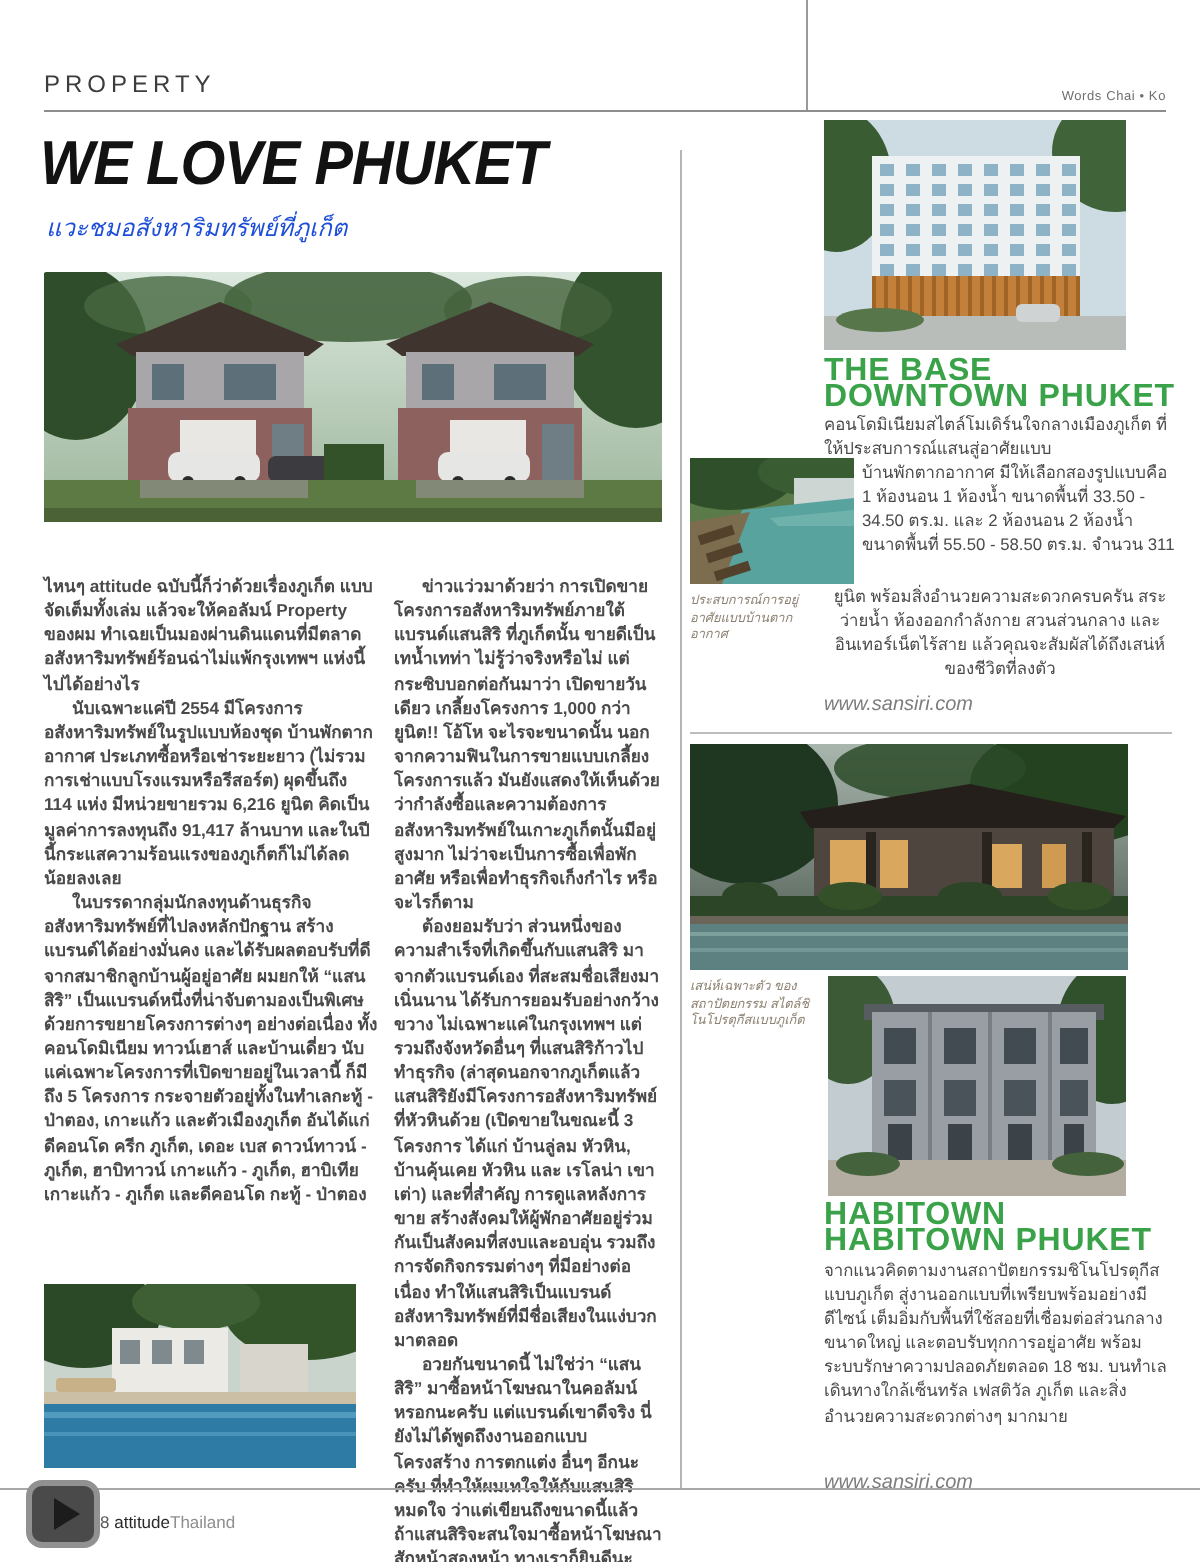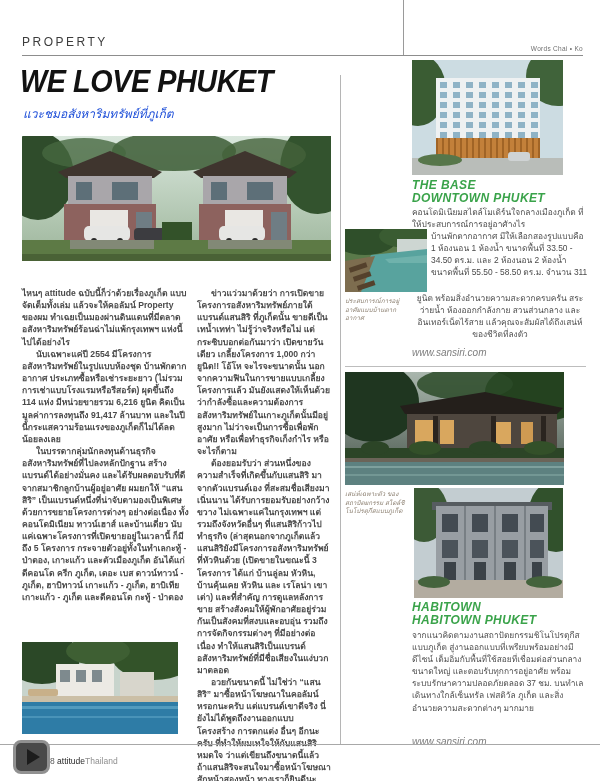--- a/index.html
+++ b/index.html
@@ -13,21 +13,21 @@
   .vline{background:#b5b5b5;width:1px;}
   
   .main-title{left:20px;top:64px;font-size:31px;font-style:italic;font-weight:800;color:#121212;
               transform:scaleX(.93);transform-origin:left;letter-spacing:-.5px;white-space:nowrap;}
   .sub-title{left:23px;top:104px;font-size:12px;font-style:italic;color:#1d4ed8;}
   
   .col{font-size:8.6px;line-height:12.15px;color:#4a4a4a;text-align:left;}
   .col p{margin:0;font-weight:bold;}
   .col p.ind{text-indent:14px;}
   
-  .green-head{font-size:12px;line-height:13px;font-weight:700;letter-spacing:.4px;white-space:nowrap;font-style:italic;}
+  .green-head{font-size:16px;line-height:13px;font-weight:700;letter-spacing:.4px;white-space:nowrap;}
   .side-p{font-size:8.4px;line-height:12.1px;color:#4a4a4a;}
   .cap{font-size:6.4px;line-height:8.6px;font-style:italic;color:#8d8172;}
   .url{font-size:10px;font-style:italic;color:#7d7d7d;}
   
   .photo{overflow:hidden;background:#dde3dd;}
   
   .play-btn{left:13px;top:740px;width:37px;height:34px;background:#4a4a4a;border:3px solid #919191;
             border-radius:8px;box-sizing:border-box;display:flex;align-items:center;justify-content:center;}
   .play-tri{width:0;height:0;border-top:8px solid transparent;border-bottom:8px solid transparent;
             border-left:13px solid #1c1c1c;margin-left:3px;}
@@ -165,21 +165,21 @@
       <rect y="98" width="151" height="17" fill="#b9bdb9"></rect>
       <rect x="96" y="92" width="22" height="9" rx="3" fill="#cfd3d4"></rect>
       <ellipse cx="28" cy="100" rx="22" ry="6" fill="#57764a"></ellipse>
     </svg>
   </div>
 
   <div class="abs green-head" style="left:412px;top:179px;color:#3aa34a;">
     <div>THE BASE</div>
     <div>DOWNTOWN PHUKET</div>
   </div>
-  <div class="abs side-p" style="left:412px;top:206px;width:176px;">คอนโดมิเนียมสไตล์โมเดิร์นใจกลางเมืองภูเก็ต ที่ให้ประสบการณ์การอยู่อาศัางไร</div>
+  <div class="abs side-p" style="left:412px;top:206px;width:176px;">คอนโดมิเนียมสไตล์โมเดิร์นใจกลางเมืองภูเก็ต ที่ให้ประสบการณ์แสนสู่อาศัยแบบ</div>
   <div class="abs side-p" style="left:431px;top:230px;width:157px;">บ้านพักตากอากาศ มีให้เลือกสองรูปแบบคือ 1 ห้องนอน 1 ห้องน้ำ ขนาดพื้นที่ 33.50 - 34.50 ตร.ม. และ 2 ห้องนอน 2 ห้องน้ำ ขนาดพื้นที่ 55.50 - 58.50 ตร.ม. จำนวน 311</div>
   <div class="abs side-p" style="left:412px;top:292px;width:176px;text-align:center;">ยูนิต พร้อมสิ่งอำนวยความสะดวกครบครัน สระว่ายน้ำ ห้องออกกำลังกาย สวนส่วนกลาง และอินเทอร์เน็ตไร้สาย แล้วคุณจะสัมผัสได้ถึงเสน่ห์ของชีวิตที่ลงตัว</div>
   <div class="abs url" style="left:412px;top:347px;">www.sansiri.com</div>
 
   <div class="abs rule" style="left:345px;top:366px;width:241px;background:#bdbdbd;"></div>
 
   <div class="abs photo" style="left:345px;top:372px;width:219px;height:113px;">
     <svg width="219" height="113" viewBox="0 0 219 113">
       <defs>
           <linearGradient id="dusk" x1="0" y1="0" x2="0" y2="1">
@@ -238,21 +238,21 @@
       <rect y="92" width="149" height="18" fill="#b3aca0"></rect>
       <ellipse cx="20" cy="94" rx="16" ry="6" fill="#44633c"></ellipse>
       <ellipse cx="130" cy="94" rx="18" ry="6" fill="#44633c"></ellipse>
     </svg>
   </div>
 
   <div class="abs green-head" style="left:412px;top:601px;color:#3aa34a;">
     <div>HABITOWN</div>
     <div>HABITOWN PHUKET</div>
   </div>
-  <div class="abs side-p" style="left:412px;top:629px;width:176px;">จากแนวคิดตามงานสถาปัตยกรรมชิโนโปรตุกีสแบบภูเก็ต สู่งานออกแบบที่เพรียบพร้อมอย่างมีดีไซน์ เต็มอิ่มกับพื้นที่ใช้สอยที่เชื่อมต่อส่วนกลางขนาดใหญ่ และตอบรับทุกการอยู่อาศัย พร้อมระบบรักษาความปลอดภัยตลอด 37 ชม. บนทำเลเดินทางใกล้เซ็นทรัล เฟสติวัล ภูเก็ต และสิ่งอำนวยความสะดวกต่างๆ มากมาย</div>
+  <div class="abs side-p" style="left:412px;top:629px;width:176px;">จากแนวคิดตามงานสถาปัตยกรรมชิโนโปรตุกีสแบบภูเก็ต สู่งานออกแบบที่เพรียบพร้อมอย่างมีดีไซน์ เต็มอิ่มกับพื้นที่ใช้สอยที่เชื่อมต่อส่วนกลางขนาดใหญ่ และตอบรับทุกการอยู่อาศัย พร้อมระบบรักษาความปลอดภัยตลอด 18 ชม. บนทำเลเดินทางใกล้เซ็นทรัล เฟสติวัล ภูเก็ต และสิ่งอำนวยความสะดวกต่างๆ มากมาย</div>
   <div class="abs url" style="left:412px;top:736px;">www.sansiri.com</div>
 
   <div class="abs rule" style="left:0;top:744px;width:600px;background:#a8a8a8;"></div>
   <div class="abs play-btn">
     <div class="play-tri"></div>
   </div>
   <div class="abs footer-txt">
     <span class="num">8</span>
     <b>attitude</b><span>Thailand</span>
   </div>

